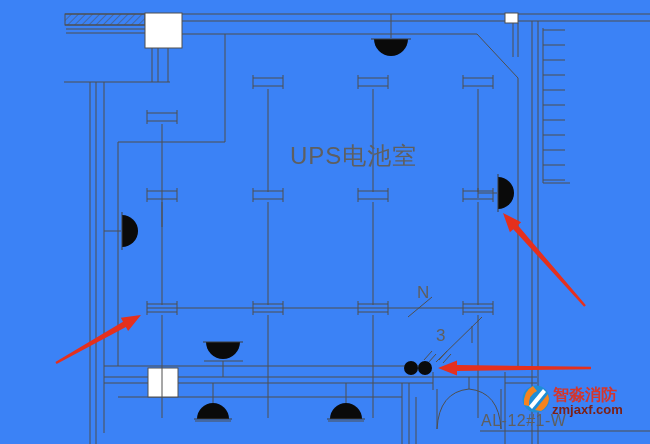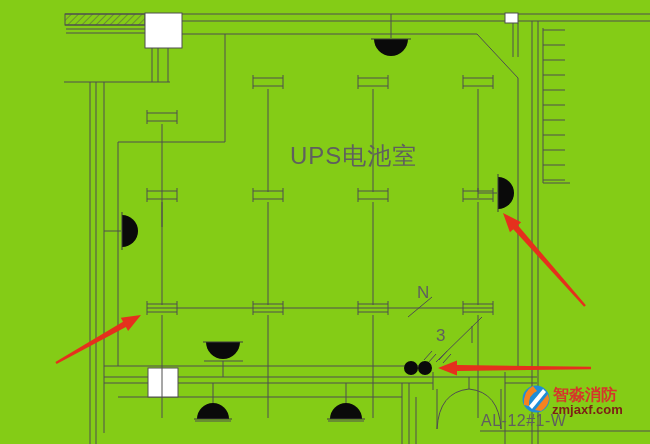--- a/index.html
+++ b/index.html
@@ -1,16 +1,16 @@
 <!DOCTYPE html>
 <html><head>
 <meta charset="utf-8">
 <style>
   html,body{margin:0;padding:0;background:#fff;}
-  #canvas{position:relative;width:650px;height:444px;background:#84cc16;overflow:hidden;
+  #canvas{position:relative;width:650px;height:444px;background:#3b82f6;overflow:hidden;
           font-family:"Liberation Sans",sans-serif;}
   svg{position:absolute;left:0;top:0;}
   #walls path, #wiring path, #door path, #stairs line, #beams line, #topnotch path{
     fill:none;stroke:#4f4f4f;stroke-width:1;}
   #devices line{stroke:#3d3d3d;stroke-width:1;}
   .cadtext{fill:#5f5f5f;}
   .wm-brand{font-weight:bold;}
   .wm-domain{font-weight:bold;}
 </style>
 </head>

